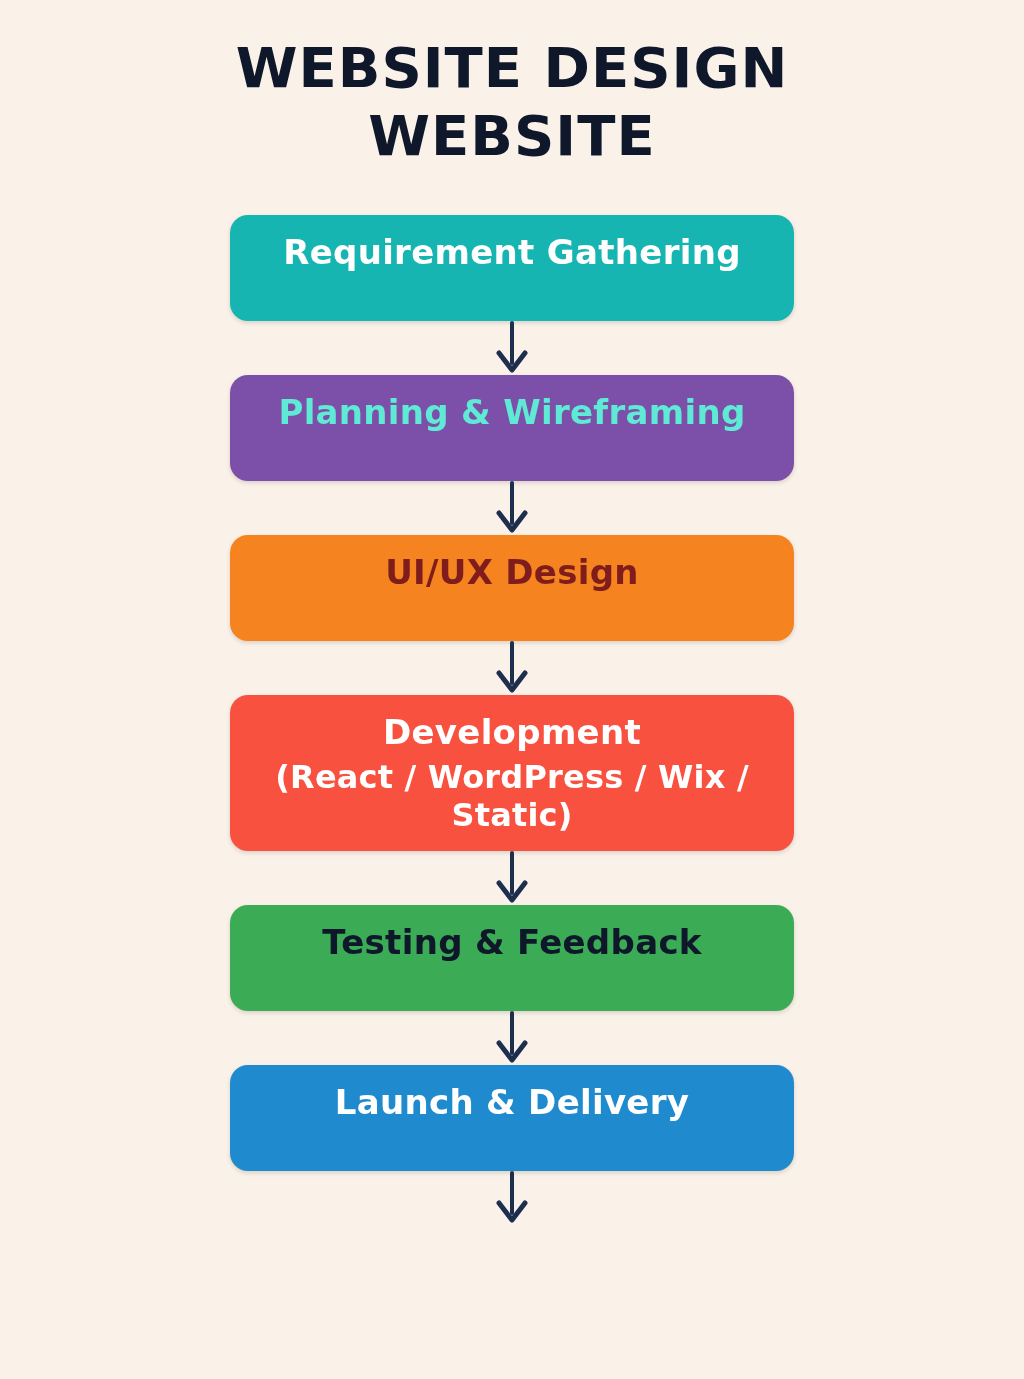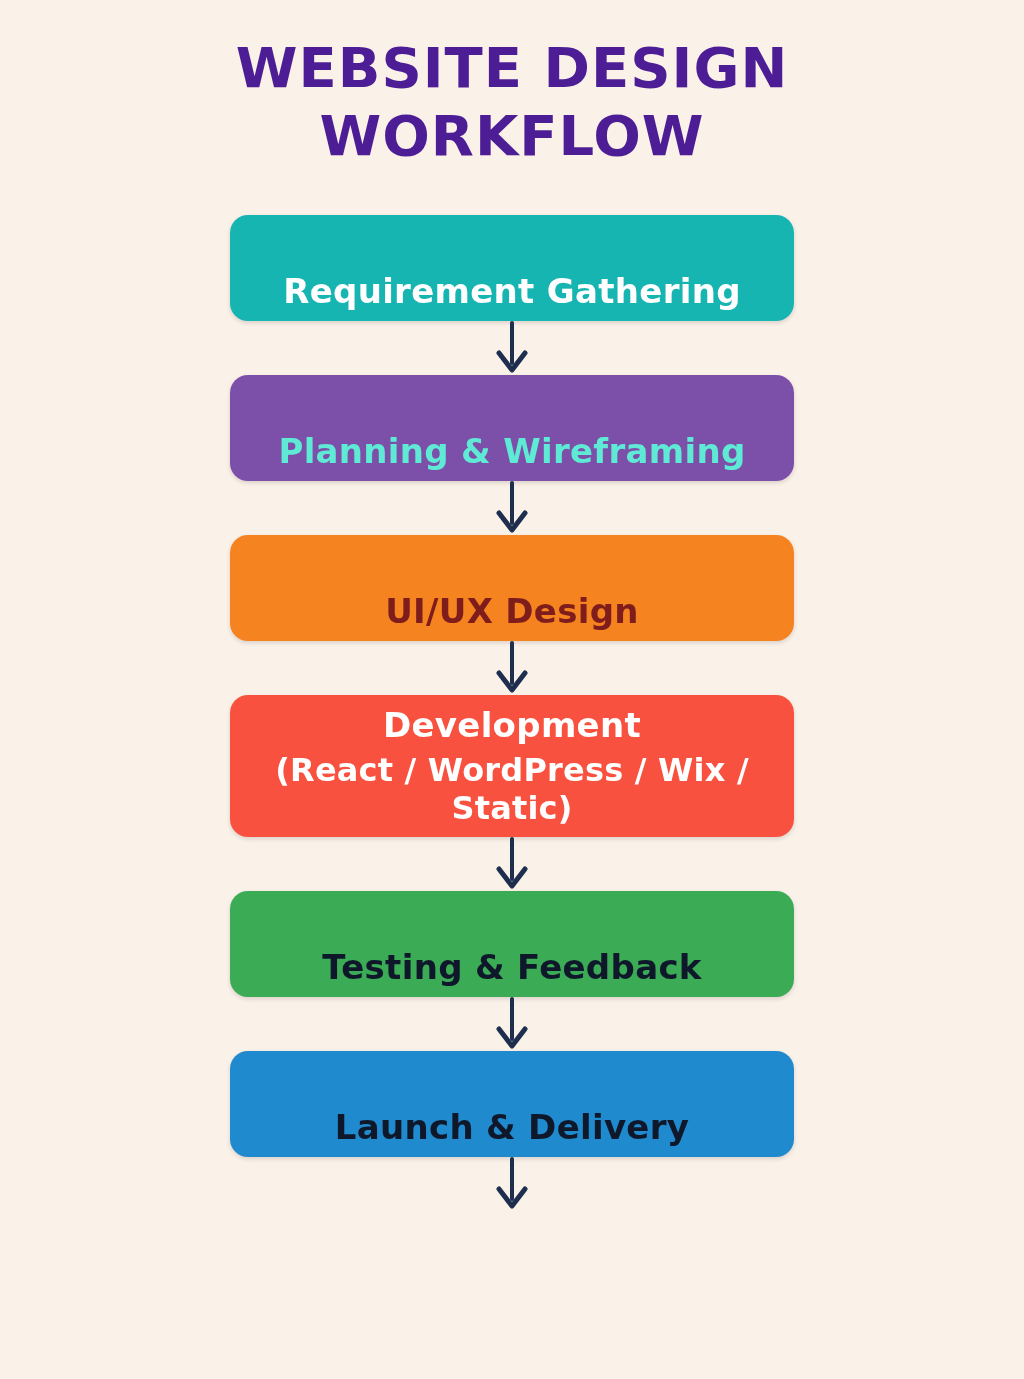--- a/index.html
+++ b/index.html
@@ -34,25 +34,25 @@
     flex-direction: column;
     align-items: center;
   }
   .step {
     width: 564px;
     min-height: 106px;
     border-radius: 18px;
     display: flex;
     flex-direction: column;
     align-items: center;
-    justify-content: flex-end;
+    justify-content: flex-start;
     text-align: center;
     box-shadow: 0 2px 4px rgba(40, 30, 20, 0.15);
     box-sizing: border-box;
-    padding: 10px 20px;
+    padding: 17px 20px;
   }
   .step-label {
     font-weight: bold;
     font-size: 34px;
     letter-spacing: 0.3px;
   }
   .step-sublabel {
     font-weight: bold;
     font-size: 32px;
     margin-top: 6px;
@@ -63,23 +63,23 @@
     display: block;
     height: 54px;
     width: 44px;
   }
 </style>
 </head>
 <body style="background: rgb(250, 241, 233);">
 
 <div class="canvas">
 
-  <h1 class="title" style="color: #4c1d95;">
+  <h1 class="title" style="color: #0f172a;">
     <span>WEBSITE DESIGN</span>
-    <span>WORKFLOW</span>
+    <span>WEBSITE</span>
   </h1>
 
   <div class="flow">
 
     <div class="step" style="background: rgb(23, 181, 177); color: rgb(255, 255, 255);">
       <div class="step-label">Requirement Gathering</div>
     </div>
 
     <svg class="arrow" viewBox="0 0 44 54">
       <line x1="22" y1="2" x2="22" y2="42" stroke-width="4" stroke-linecap="round" stroke="#1D2E4E"></line>
@@ -116,21 +116,21 @@
 
     <div class="step" style="background: rgb(59, 171, 85); color: #0f172a;">
       <div class="step-label">Testing &amp; Feedback</div>
     </div>
 
     <svg class="arrow" viewBox="0 0 44 54">
       <line x1="22" y1="2" x2="22" y2="42" stroke-width="4" stroke-linecap="round" stroke="#1D2E4E"></line>
       <polyline points="9,32 22,49 35,32" fill="none" stroke-width="5" stroke-linecap="round" stroke-linejoin="round" stroke="#1D2E4E"></polyline>
     </svg>
 
-    <div class="step" style="background: rgb(31, 138, 205); color: #0f172a;">
+    <div class="step" style="background: rgb(31, 138, 205); color: #ffffff;">
       <div class="step-label">Launch &amp; Delivery</div>
     </div>
 
     <svg class="arrow" viewBox="0 0 44 54">
       <line x1="22" y1="2" x2="22" y2="42" stroke-width="4" stroke-linecap="round" stroke="#1D2E4E"></line>
       <polyline points="9,32 22,49 35,32" fill="none" stroke-width="5" stroke-linecap="round" stroke-linejoin="round" stroke="#1D2E4E"></polyline>
     </svg>
 
 
   </div>

